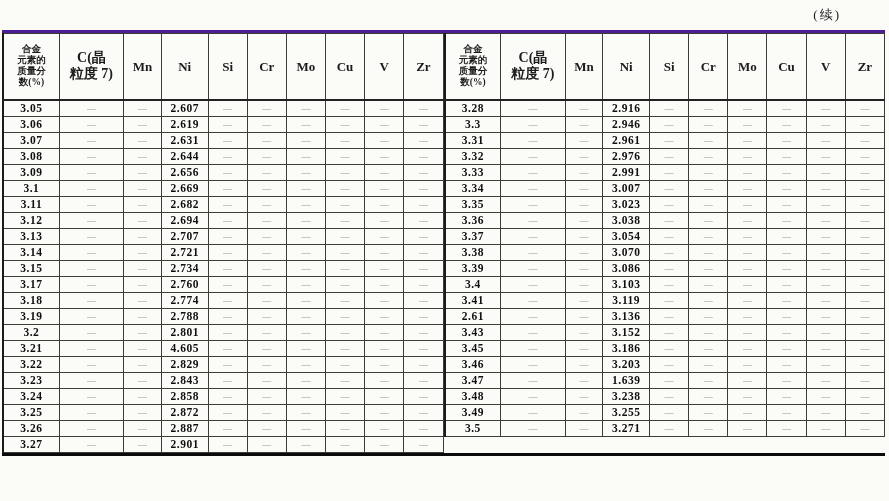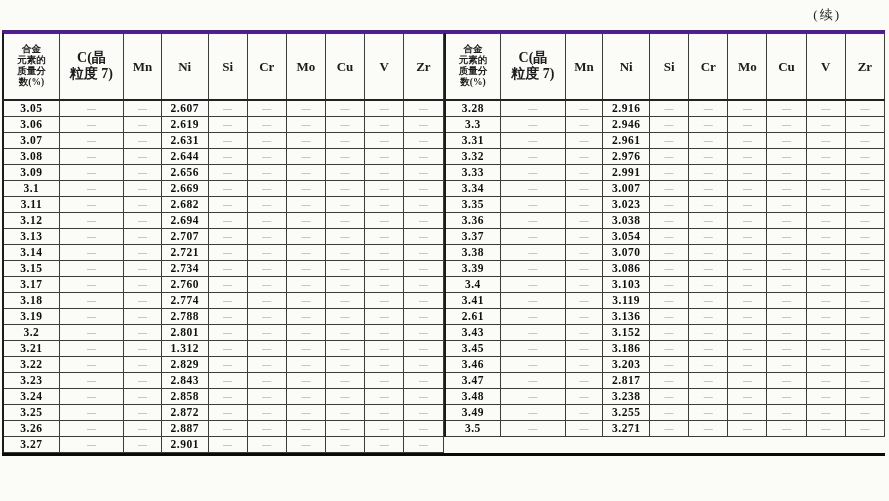--- a/index.html
+++ b/index.html
@@ -287,21 +287,21 @@
             <td class="dash" data-name="table-cell-cr">—</td>
             <td class="dash" data-name="table-cell-mo">—</td>
             <td class="dash" data-name="table-cell-cu">—</td>
             <td class="dash" data-name="table-cell-v">—</td>
             <td class="dash" data-name="table-cell-zr">—</td>
           </tr>
           <tr data-name="table-row">
             <td class="val" data-name="table-cell-pct">3.21</td>
             <td class="dash" data-name="table-cell-c">—</td>
             <td class="dash" data-name="table-cell-mn">—</td>
-            <td class="val" data-name="table-cell-ni">1.312</td>
+            <td class="val" data-name="table-cell-ni">4.605</td>
             <td class="dash" data-name="table-cell-si">—</td>
             <td class="dash" data-name="table-cell-cr">—</td>
             <td class="dash" data-name="table-cell-mo">—</td>
             <td class="dash" data-name="table-cell-cu">—</td>
             <td class="dash" data-name="table-cell-v">—</td>
             <td class="dash" data-name="table-cell-zr">—</td>
           </tr>
           <tr data-name="table-row">
             <td class="val" data-name="table-cell-pct">3.22</td>
             <td class="dash" data-name="table-cell-c">—</td>
@@ -611,21 +611,21 @@
             <td class="dash" data-name="table-cell-cr">—</td>
             <td class="dash" data-name="table-cell-mo">—</td>
             <td class="dash" data-name="table-cell-cu">—</td>
             <td class="dash" data-name="table-cell-v">—</td>
             <td class="dash" data-name="table-cell-zr">—</td>
           </tr>
           <tr data-name="table-row">
             <td class="val" data-name="table-cell-pct">3.47</td>
             <td class="dash" data-name="table-cell-c">—</td>
             <td class="dash" data-name="table-cell-mn">—</td>
-            <td class="val" data-name="table-cell-ni">2.817</td>
+            <td class="val" data-name="table-cell-ni">1.639</td>
             <td class="dash" data-name="table-cell-si">—</td>
             <td class="dash" data-name="table-cell-cr">—</td>
             <td class="dash" data-name="table-cell-mo">—</td>
             <td class="dash" data-name="table-cell-cu">—</td>
             <td class="dash" data-name="table-cell-v">—</td>
             <td class="dash" data-name="table-cell-zr">—</td>
           </tr>
           <tr data-name="table-row">
             <td class="val" data-name="table-cell-pct">3.48</td>
             <td class="dash" data-name="table-cell-c">—</td>

